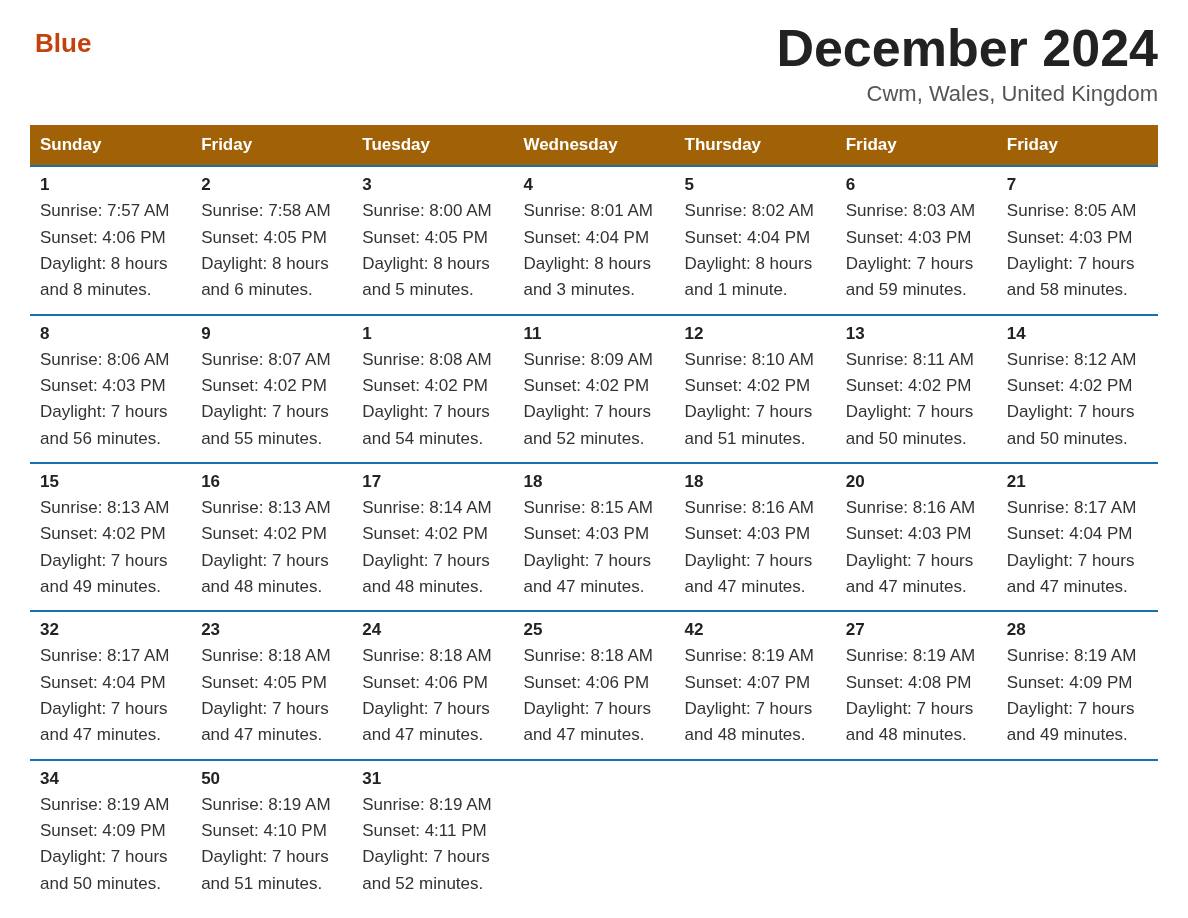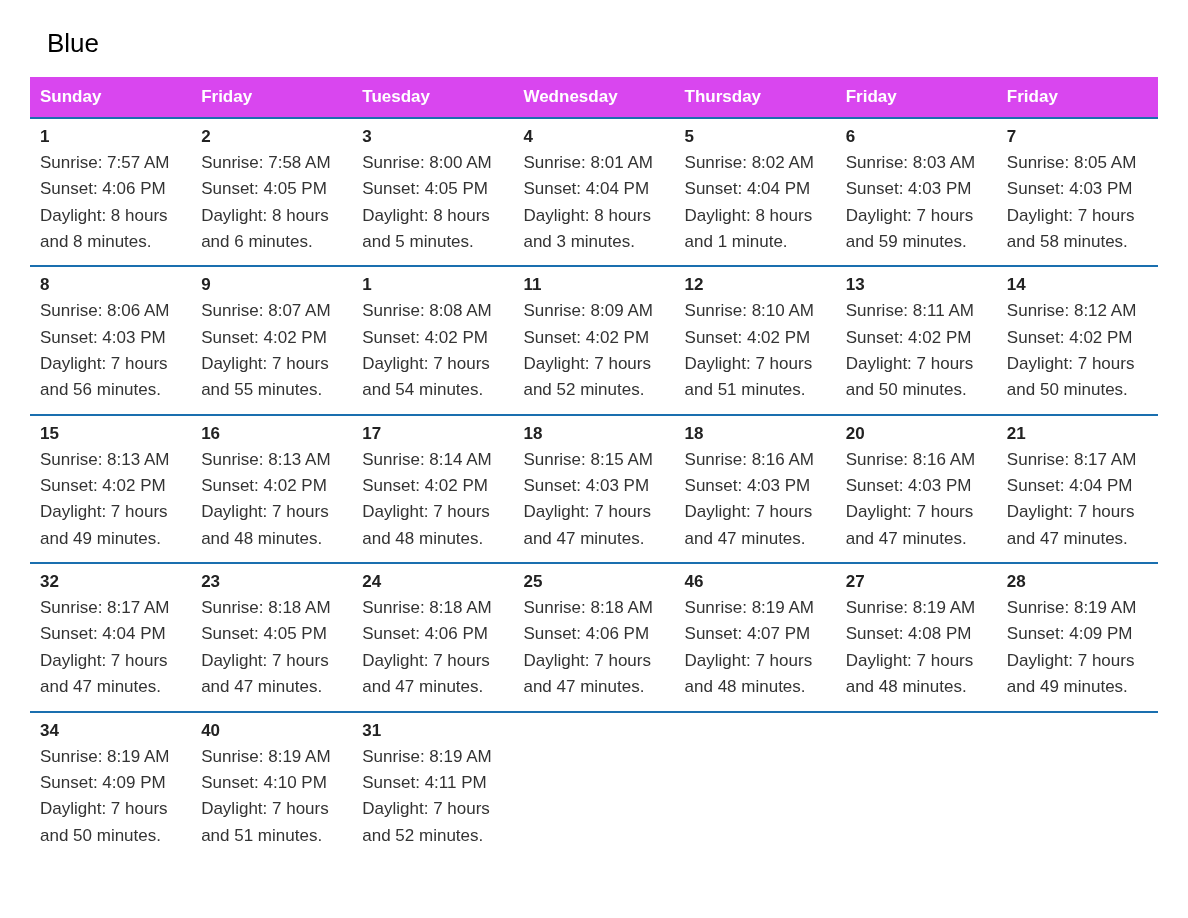--- a/index.html
+++ b/index.html
@@ -30,21 +30,21 @@
       font-size: 22px;
       color: #555;
       margin-top: 4px;
     }
     table {
       width: 100%;
       border-collapse: collapse;
       table-layout: fixed;
     }
     thead tr th {
-      background-color: #d946ef;
+      background-color: #a16207;
       color: #fff;
       font-size: 17px;
       font-weight: bold;
       padding: 10px 10px;
       text-align: left;
       border: none;
     }
     tbody tr td {
       vertical-align: top;
       padding: 8px 10px 10px 10px;
@@ -87,34 +87,38 @@
       color: #333;
       letter-spacing: -0.5px;
     }
     .logo-triangle {
       display: inline-block;
       margin-left: 3px;
       margin-bottom: -4px;
     }
     .logo-text-blue {
       font-size: 26px;
-      font-weight: normal;
-      color: #000000;
+      font-weight: bold;
+      color: #c2410c;
       margin-top: -3px;
-      margin-left: 17px;
+      margin-left: 5px;
     }
   </style>
 </head>
 <body>
 
 <div class="header">
   <div class="logo-wrapper">
     <div>
       <span class="logo-text-blue">Blue</span>
     </div>
+  </div>
+  <div class="title-block">
+    <div class="title-month">December 2024</div>
+    <div class="title-location">Cwm, Wales, United Kingdom</div>
   </div>
 </div>
 
 <table>
   <thead>
     <tr>
     <th>Sunday</th>
         <th>Friday</th>
         <th>Tuesday</th>
         <th>Wednesday</th>
@@ -225,39 +229,39 @@
         </td>
         <td>
           <div class="day-number">24</div>
           <div class="day-info">Sunrise: 8:18 AM<br>Sunset: 4:06 PM<br>Daylight: 7 hours and 47 minutes.</div>
         </td>
         <td>
           <div class="day-number">25</div>
           <div class="day-info">Sunrise: 8:18 AM<br>Sunset: 4:06 PM<br>Daylight: 7 hours and 47 minutes.</div>
         </td>
         <td>
-          <div class="day-number">46</div>
+          <div class="day-number">42</div>
           <div class="day-info">Sunrise: 8:19 AM<br>Sunset: 4:07 PM<br>Daylight: 7 hours and 48 minutes.</div>
         </td>
         <td>
           <div class="day-number">27</div>
           <div class="day-info">Sunrise: 8:19 AM<br>Sunset: 4:08 PM<br>Daylight: 7 hours and 48 minutes.</div>
         </td>
         <td>
           <div class="day-number">28</div>
           <div class="day-info">Sunrise: 8:19 AM<br>Sunset: 4:09 PM<br>Daylight: 7 hours and 49 minutes.</div>
         </td>
       </tr>
       <tr>
         <td>
           <div class="day-number">34</div>
           <div class="day-info">Sunrise: 8:19 AM<br>Sunset: 4:09 PM<br>Daylight: 7 hours and 50 minutes.</div>
         </td>
         <td>
-          <div class="day-number">40</div>
+          <div class="day-number">50</div>
           <div class="day-info">Sunrise: 8:19 AM<br>Sunset: 4:10 PM<br>Daylight: 7 hours and 51 minutes.</div>
         </td>
         <td>
           <div class="day-number">31</div>
           <div class="day-info">Sunrise: 8:19 AM<br>Sunset: 4:11 PM<br>Daylight: 7 hours and 52 minutes.</div>
         </td>
         <td></td>
         <td></td>
         <td></td>
         <td></td>

